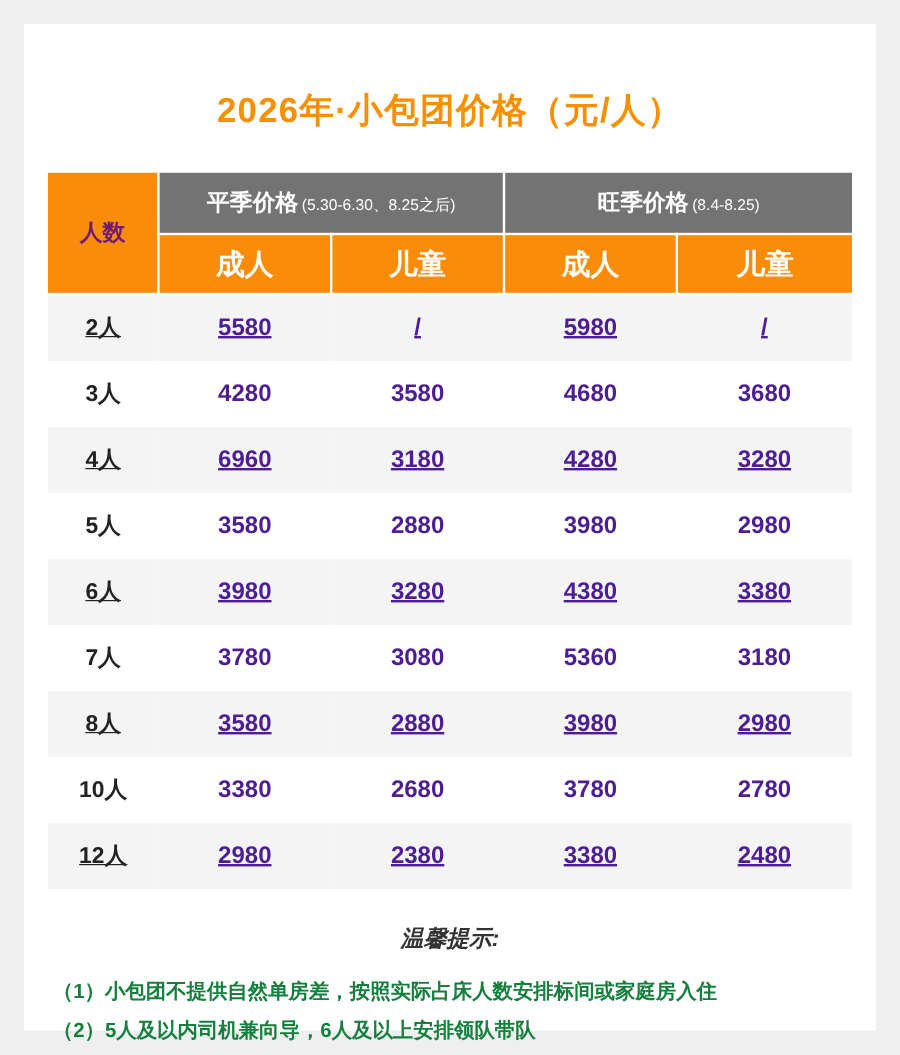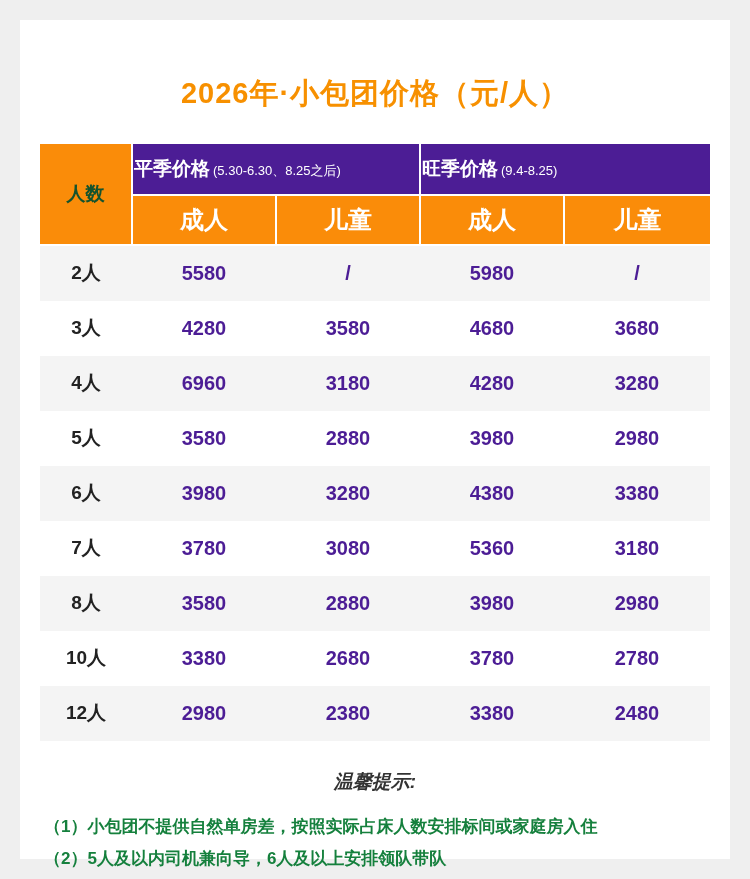--- a/index.html
+++ b/index.html
@@ -47,37 +47,38 @@
     margin: 33px auto 0 auto;
     width: 670px;
   }
   table.price col.c0 { width: 92px; }
   table.price col.c1 { width: 144px; }
   table.price col.c2 { width: 144px; }
   table.price col.c3 { width: 144px; }
   table.price col.c4 { width: 146px; }
 
   .hdr-season {
-    background: #4c1d95;
+    background: #737373;
     color: #ffffff;
     font-size: 19px;
     font-weight: bold;
+    text-align: center;
     height: 48px;
     border-right: 2px solid #ffffff;
     border-bottom: 2px solid #ffffff;
     white-space: nowrap;
   }
   .hdr-season .rng {
     font-size: 13px;
     font-weight: normal;
     margin-left: 3px;
   }
   .hdr-people {
     background: #fa8c09;
-    color: #14532d;
+    color: #701a75;
     font-size: 19px;
     font-weight: bold;
     text-align: center;
     border-right: 2px solid #ffffff;
     border-bottom: 2px solid #ffffff;
     vertical-align: middle;
   }
   .hdr-sub {
     background: #fa8c09;
     color: #ffffff;
@@ -94,21 +95,21 @@
     text-align: center;
     font-size: 20px;
     color: #4c1d95;
     height: 53px;
     font-weight: bold;
   }
   td.cell.people {
     font-size: 19px;
     color: #222222;
   }
-  tr.odd td.cell { background: #f4f4f4; }
+  tr.odd td.cell { background: #f4f4f4; text-decoration: underline; }
   tr.even td.cell { background: #ffffff; }
 
   
   .notes {
     margin: 28px 0 0 0;
     padding: 0 18px;
   }
   .notes-title {
     text-align: center;
     font-size: 19px;
@@ -138,21 +139,21 @@
         <col class="c0">
           <col class="c1">
           <col class="c2">
           <col class="c3">
           <col class="c4">
       </colgroup>
       <tbody>
         <tr>
           <td class="hdr-people" rowspan="2">人数</td>
           <td class="hdr-season" colspan="2"><span>平季价格</span><span class="rng">(5.30-6.30、8.25之后)</span></td>
-          <td class="hdr-season last" colspan="2"><span>旺季价格</span><span class="rng">(9.4-8.25)</span></td>
+          <td class="hdr-season last" colspan="2"><span>旺季价格</span><span class="rng">(8.4-8.25)</span></td>
         </tr>
         <tr>
           <td class="hdr-sub">成人</td>
           <td class="hdr-sub">儿童</td>
           <td class="hdr-sub">成人</td>
           <td class="hdr-sub last">儿童</td>
         </tr>
 
         <tr class="odd">
           <td class="cell people">2人</td>

